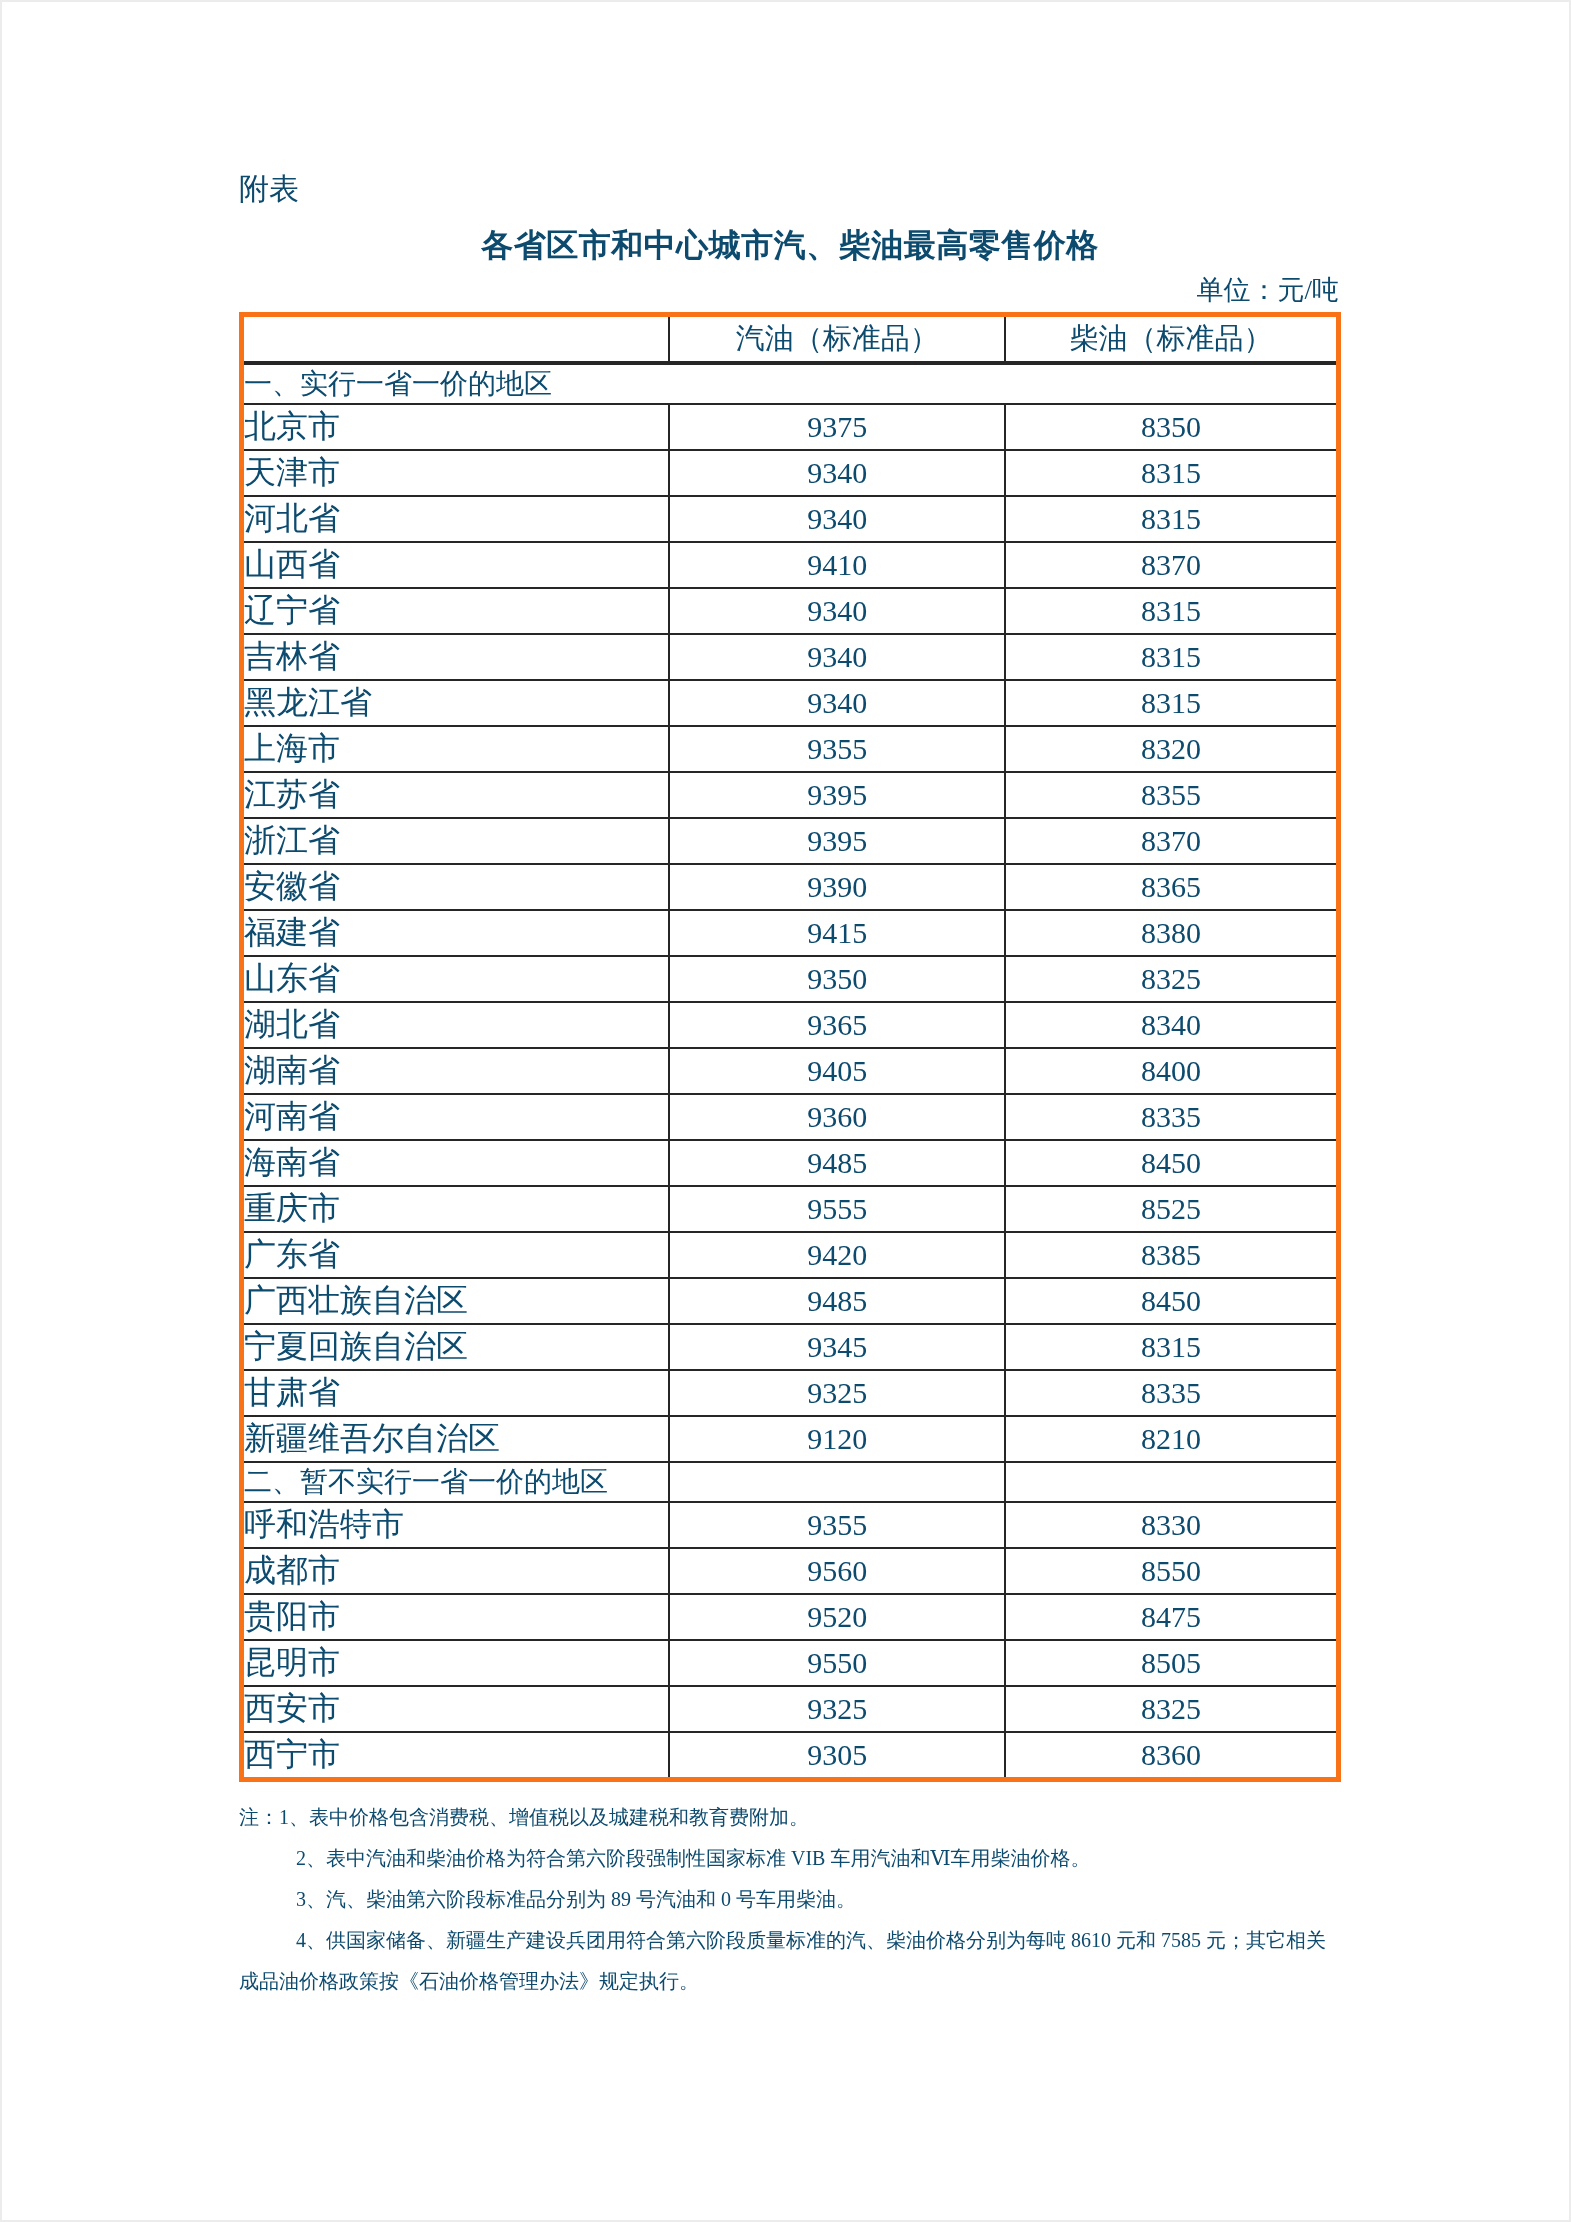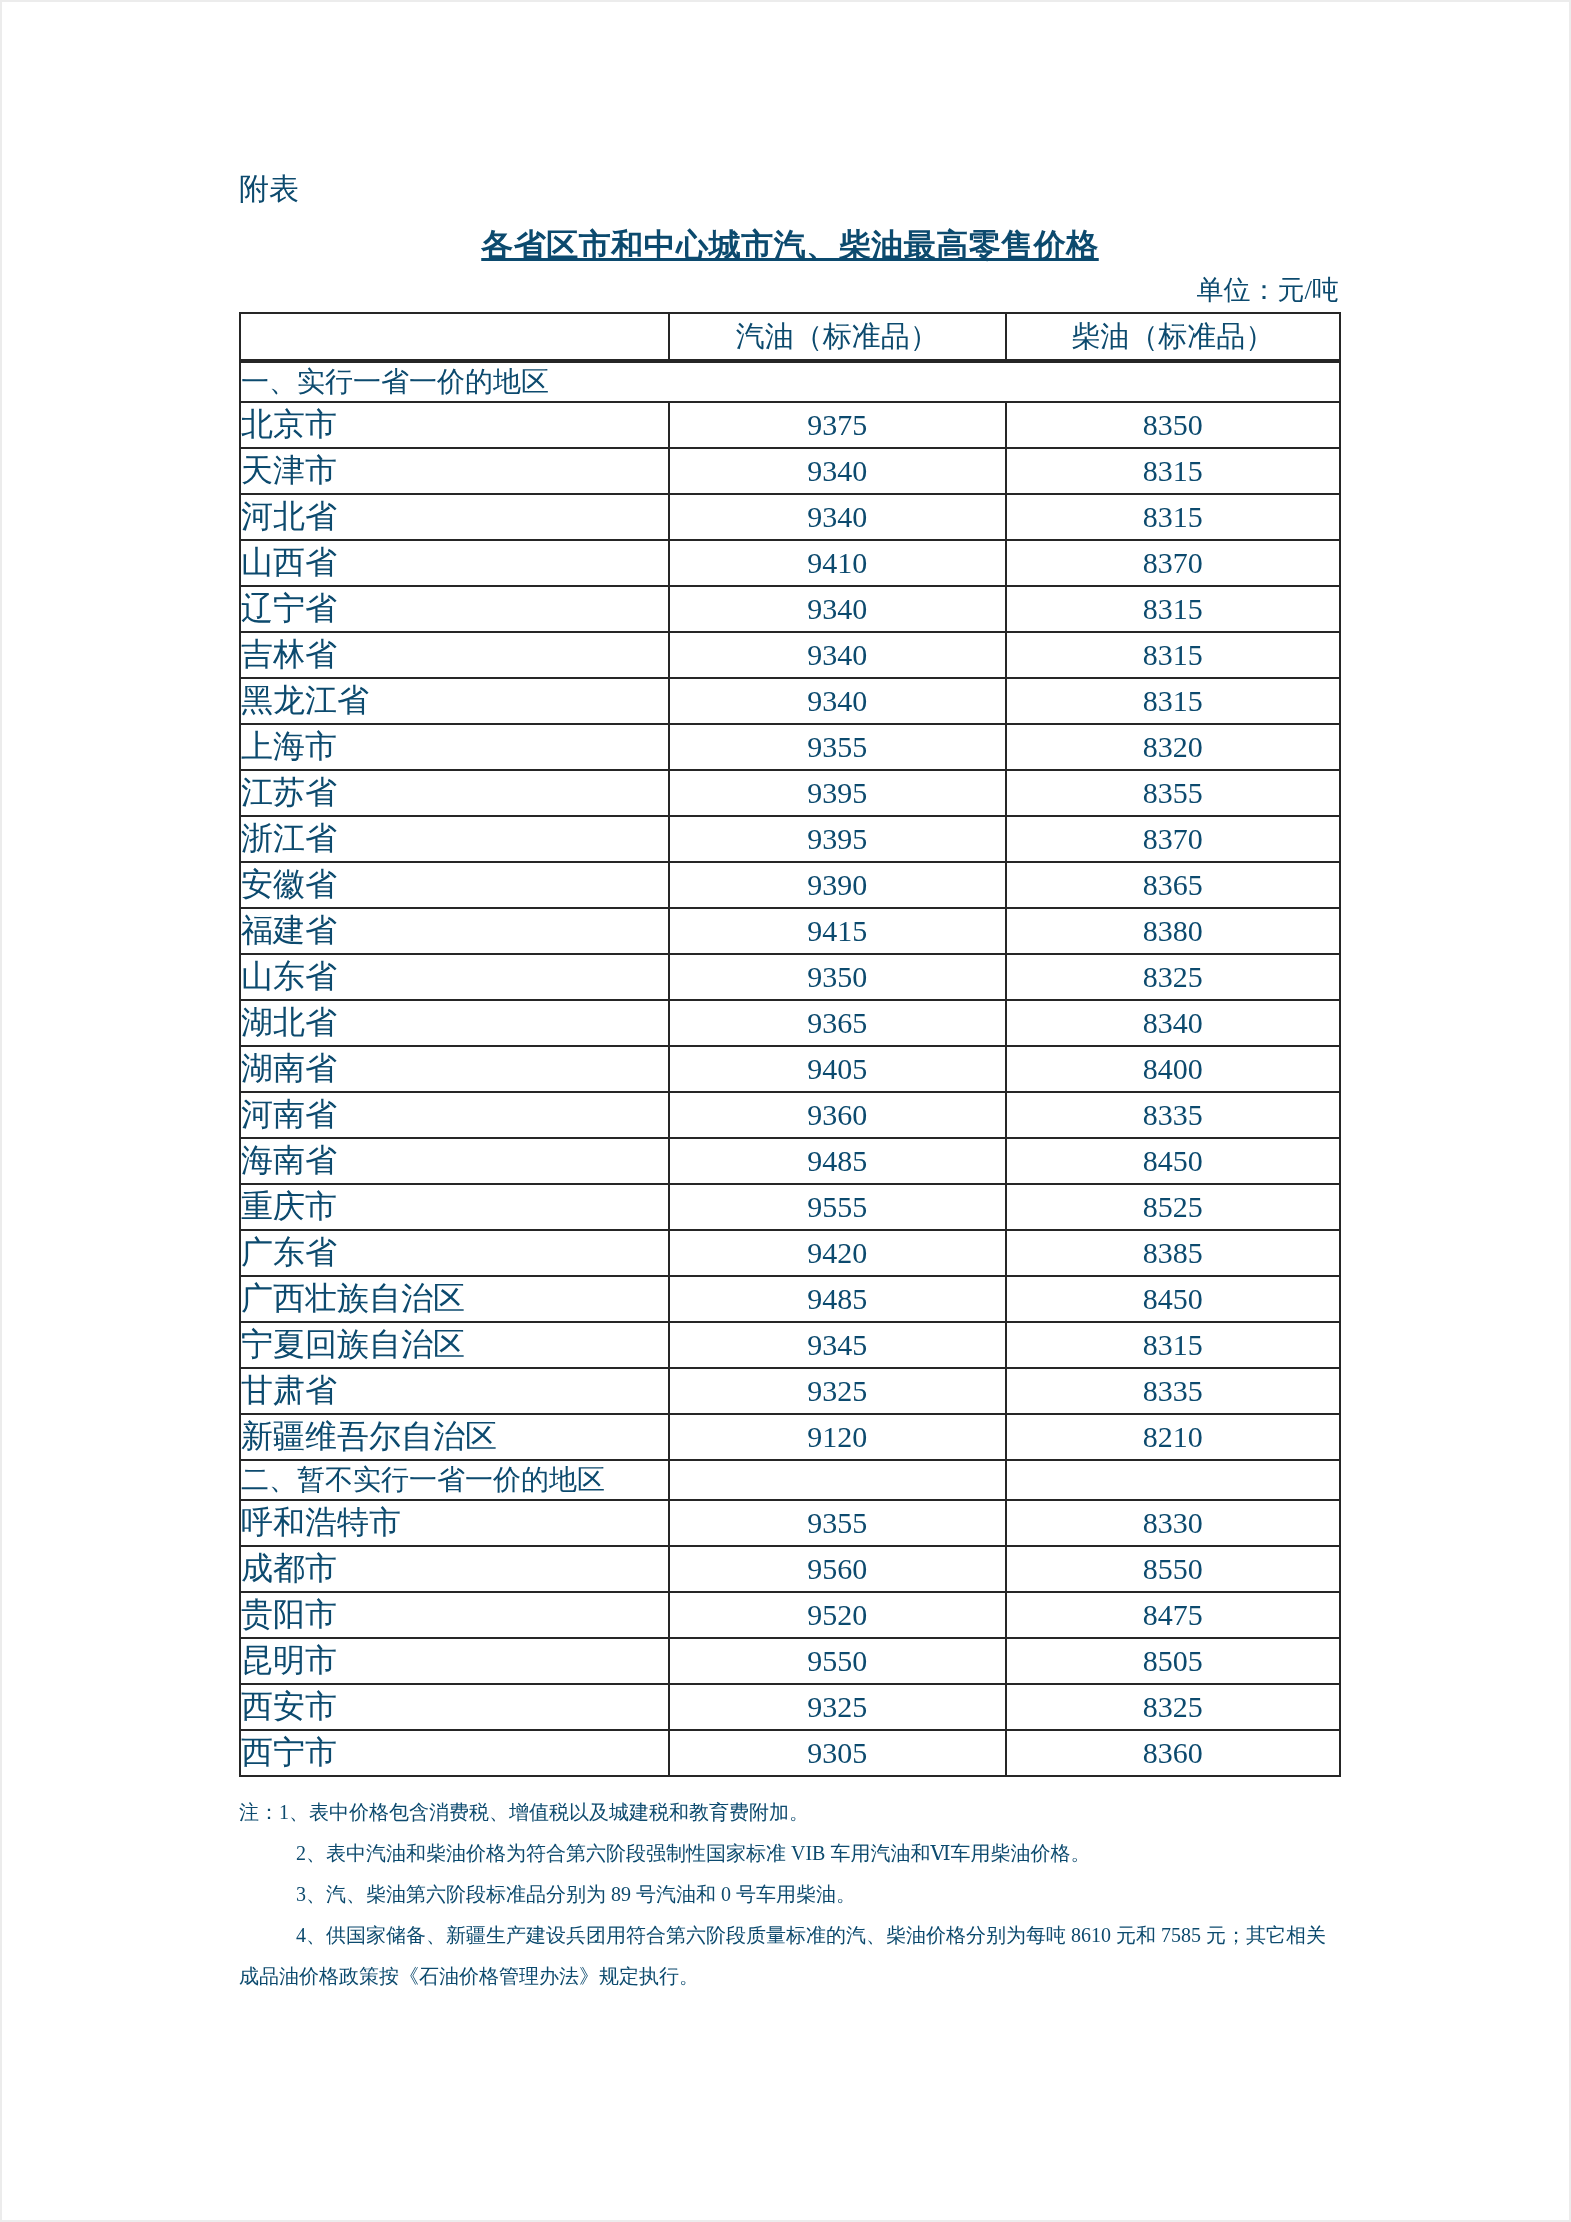--- a/index.html
+++ b/index.html
@@ -23,33 +23,32 @@
     font-size:30px;
     line-height:34px;
   }
   .doc-title {
     margin:20px 0 0 0;
     text-align:center;
     font-size:32px;
     font-weight:bold;
     line-height:38px;
     letter-spacing:0.5px;
-    text-decoration:underline;
   }
   .unit {
     margin:10px 2px 6px 0;
     text-align:right;
     font-size:27px;
     line-height:32px;
   }
   table.price {
     width:100%;
     border-collapse:collapse;
     table-layout:fixed;
-    border:1px solid #f97316;
+    border:5px solid #f97316;
   }
   table.price th, table.price td {
     border:2px solid #262626;
     box-sizing:border-box;
     padding:0;
     vertical-align:middle;
   }
   table.price thead th {
     height:48px;
     font-weight:normal;

